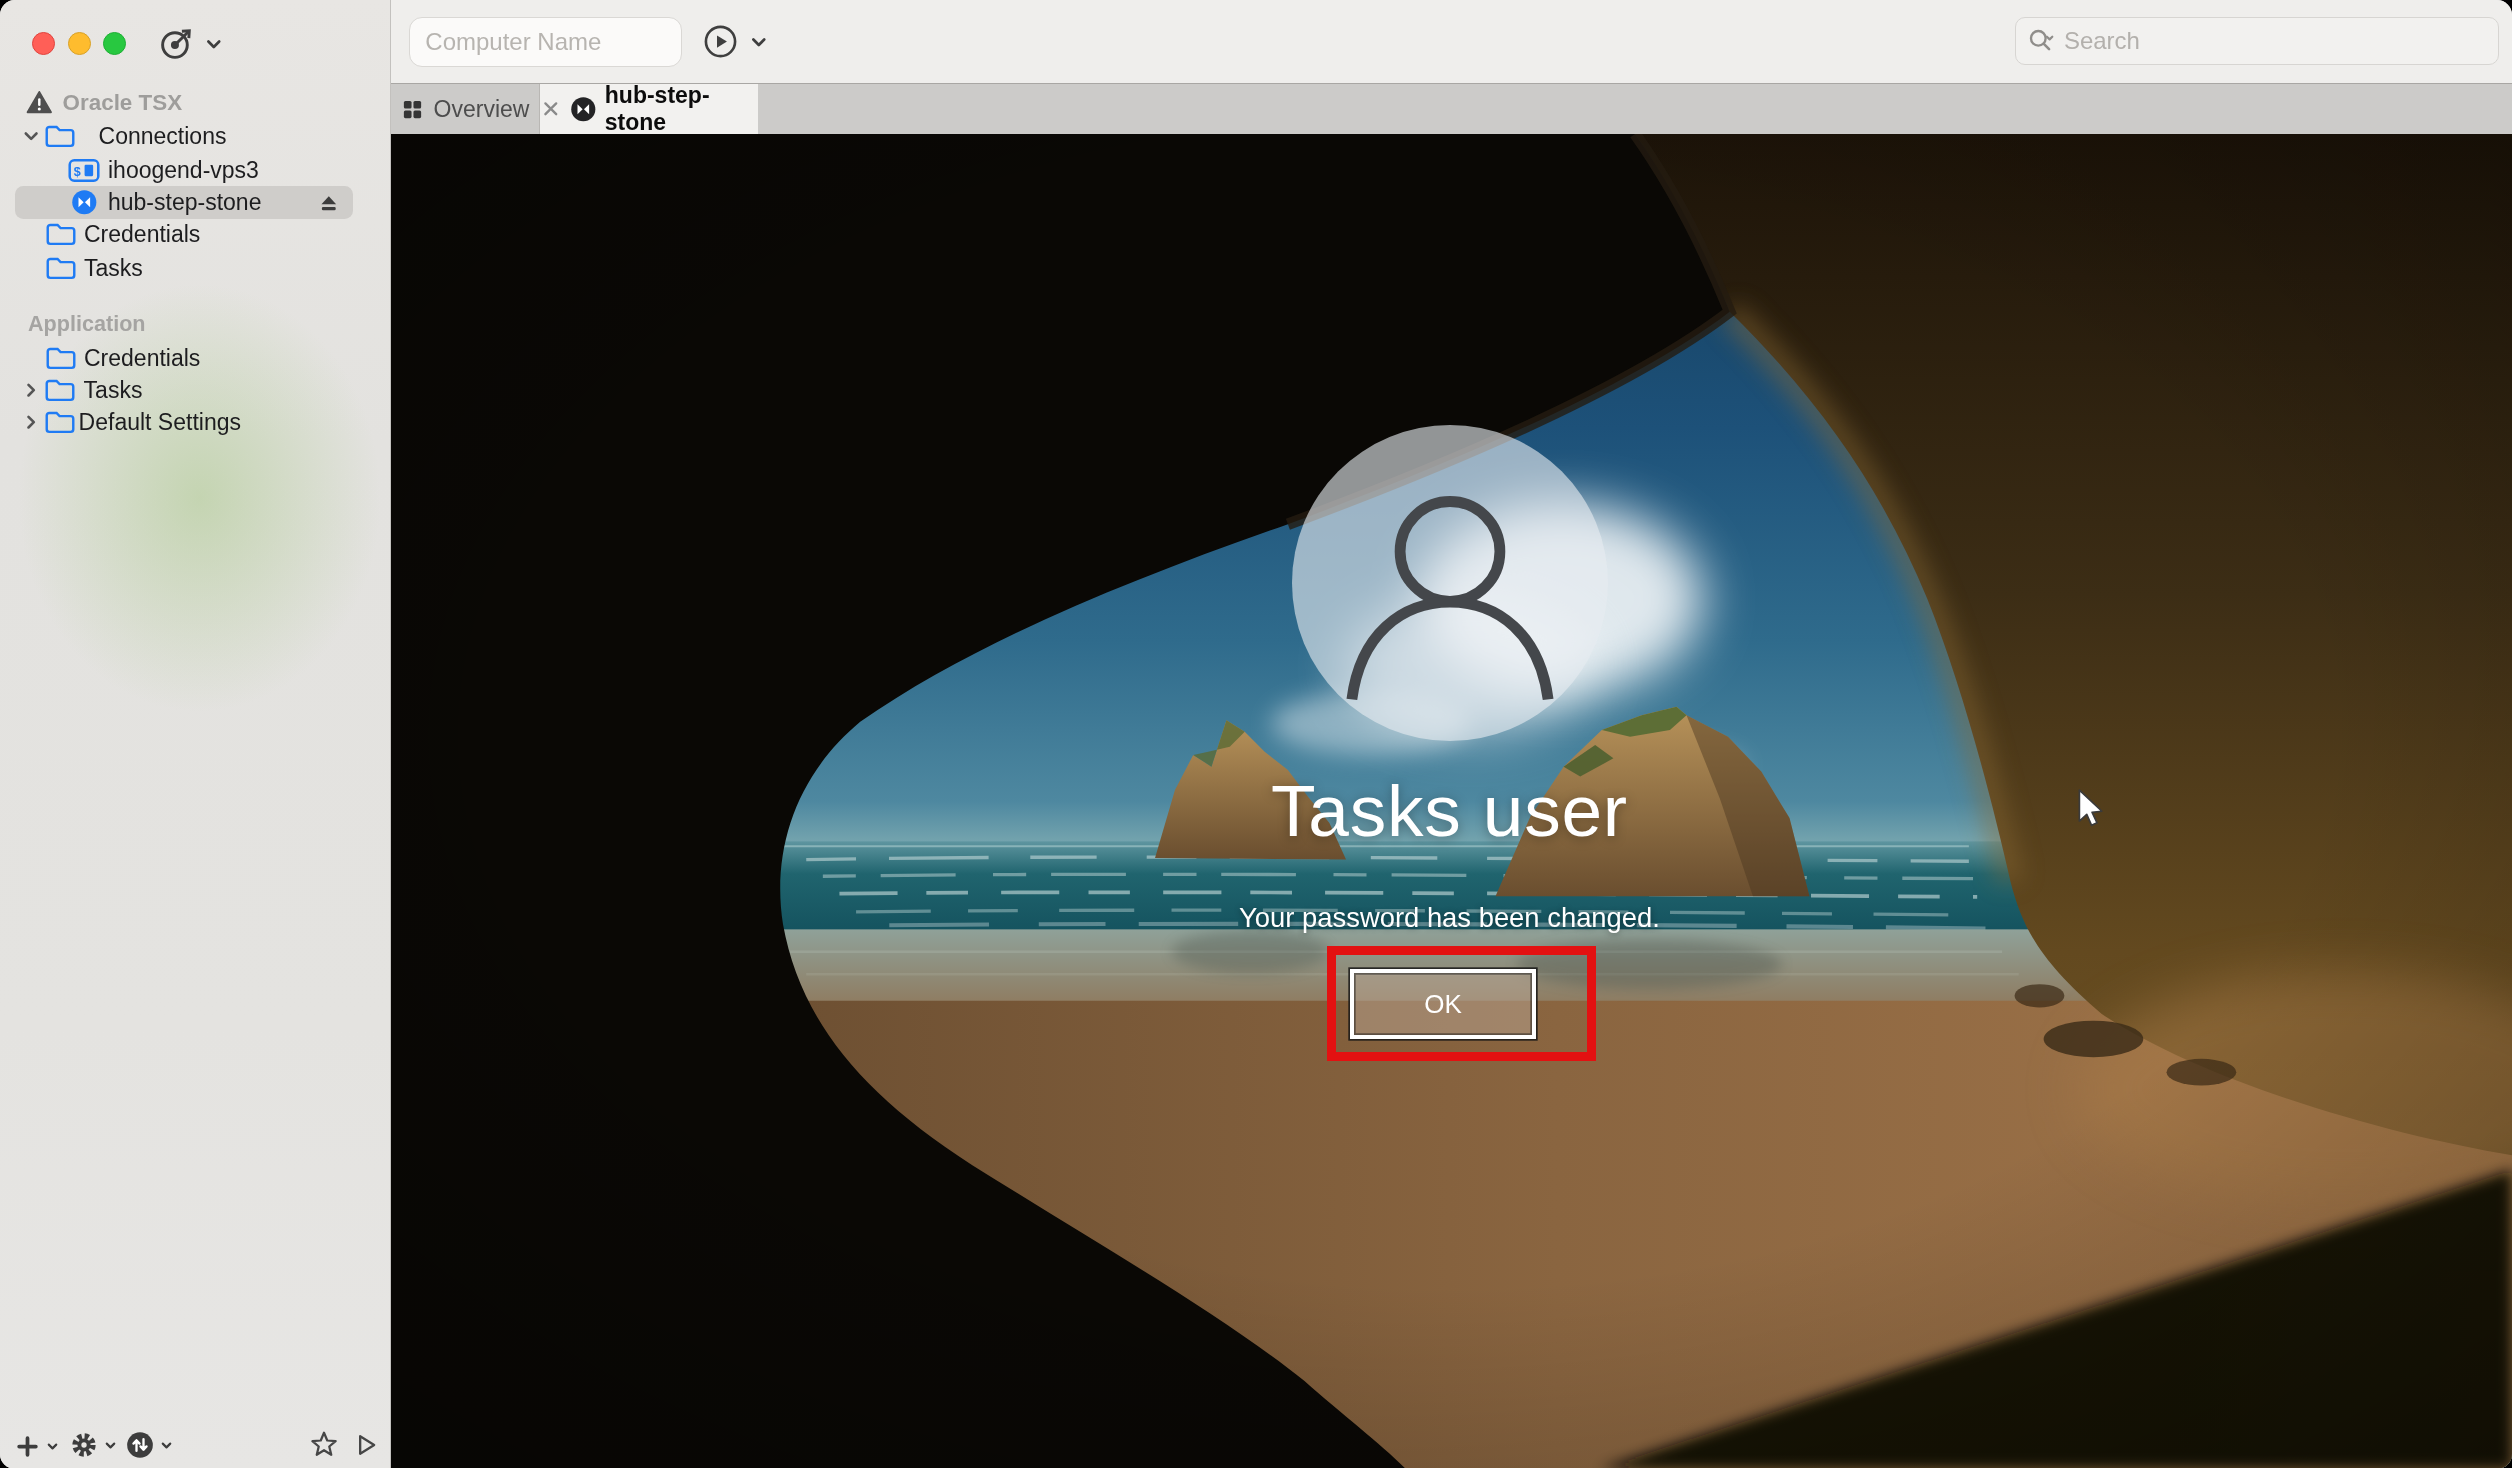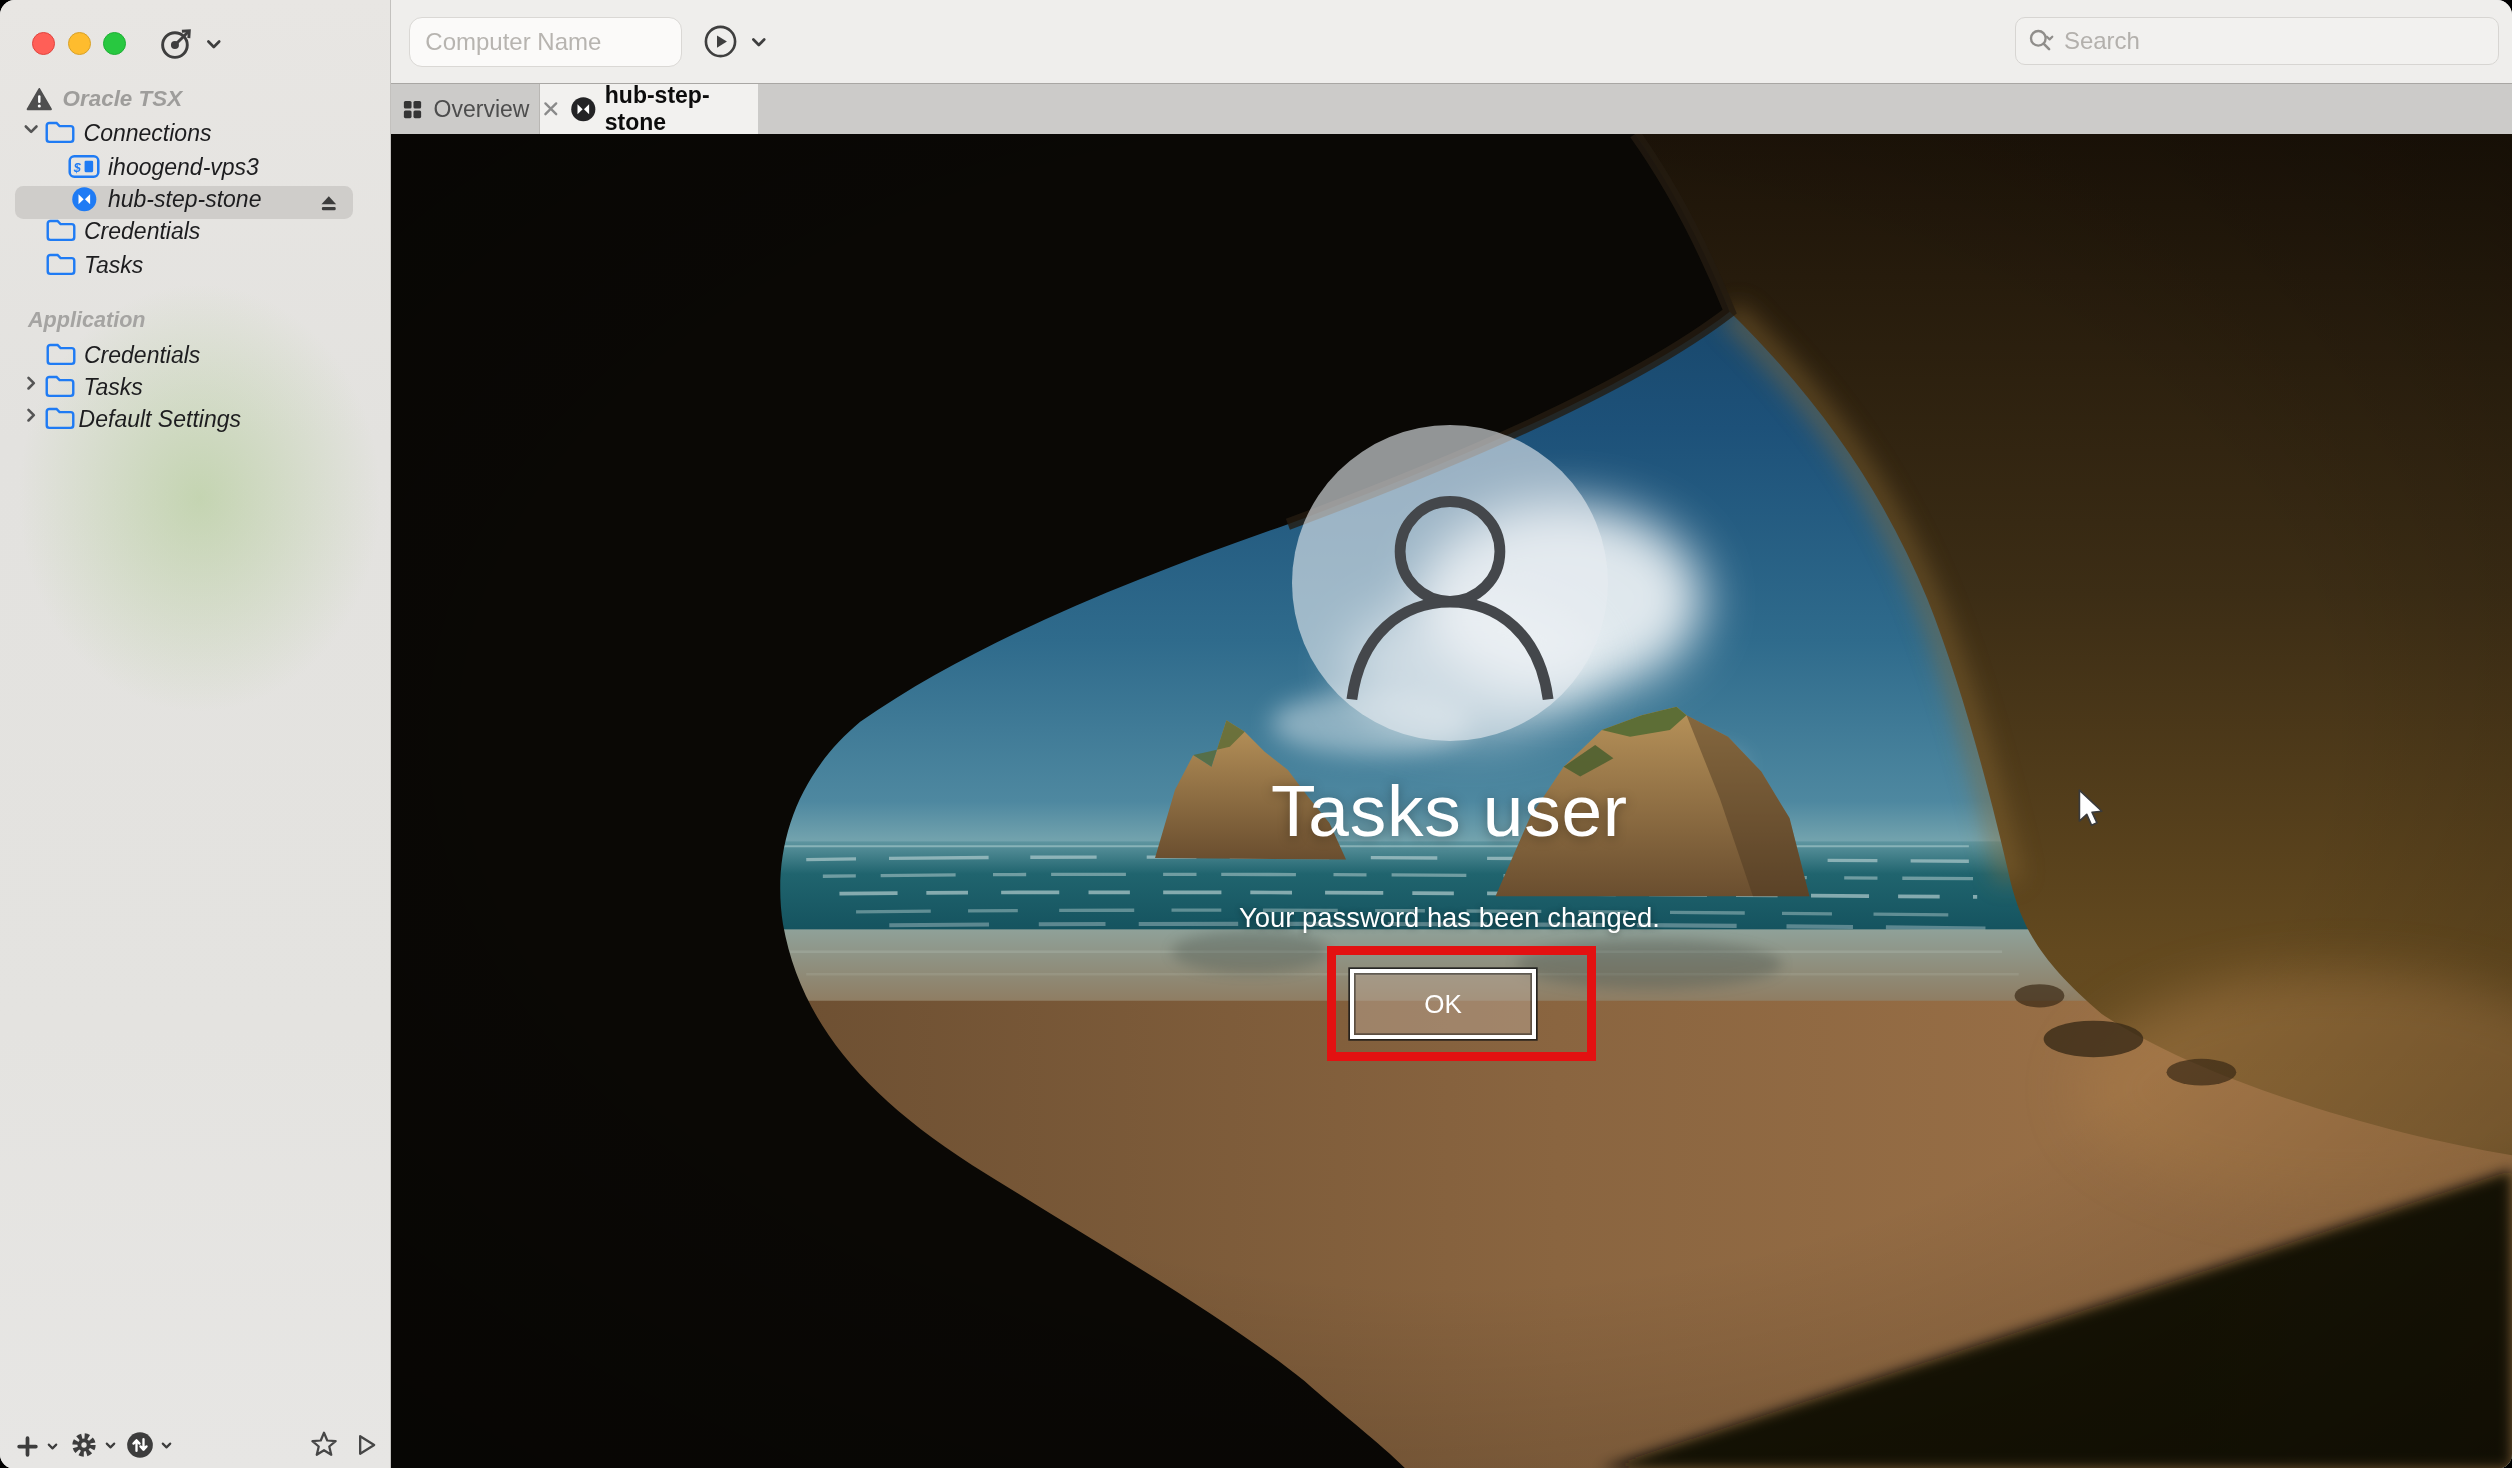--- a/index.html
+++ b/index.html
@@ -8,21 +8,21 @@
   
   .sidebar{position:relative;width:390px;flex:0 0 390px;background:linear-gradient(180deg,#e8e6e3 0%,#e3e2df 30%,#e4e3e0 70%,#e7e6e4 100%);border-right:0.8px solid #c3c1be;}
   .sidebar::before{content:"";position:absolute;left:-33px;top:224px;width:465px;height:548px;
     background:radial-gradient(closest-side,rgba(171,201,140,.55),rgba(171,201,140,0) 78%);pointer-events:none;}
   .traffic{position:absolute;top:32px;left:32px;display:flex;gap:12.5px;}
   .tl{width:21px;height:21px;border-radius:50%;}
   .tl.red{background:#ff5f57;border:0.8px solid #e0443e;}
   .tl.yellow{background:#febc2e;border:0.8px solid #d8a128;}
   .tl.green{background:#28c840;border:0.8px solid #1eaf34;}
   .connect-tool{position:absolute;top:25px;left:158px;display:flex;align-items:center;gap:8.3px;color:#3e3e3e;}
-  .srow{position:absolute;left:0;right:20px;height:33px;display:flex;align-items:flex-start;font-size:23px;color:#1d1d1f;font-style:italic;}
+  .srow{position:absolute;left:0;right:20px;height:33px;display:flex;align-items:center;font-size:23px;color:#1d1d1f;}
   .srow .pill{position:absolute;left:15px;right:16.6px;top:0;bottom:0;background:#cfcdca;border-radius:8.3px;z-index:0;}
   .srow>*{position:relative;z-index:1;}
   .doc-label{color:#9e9d9b;font-weight:bold;font-size:22.4px;}
   .sec-label{color:#a5a4a2;font-weight:bold;font-size:21.6px;}
   .ic-slot{width:21.6px;display:flex;justify-content:center;}
   .eject{position:absolute;right:30px;top:6.6px;}
   .sb-footer{position:absolute;left:0;right:0.8px;bottom:0;height:48px;}
   .fbtn{position:absolute;bottom:10px;display:flex;align-items:center;gap:5px;}
   
   .main{flex:1;display:flex;flex-direction:column;min-width:0;}
@@ -93,21 +93,21 @@
       <span class="ic-slot">
         <svg width="18.3" height="18.3" viewBox="0 0 24 24">
             <path d="M5,8.5 L12,15.5 L19,8.5" fill="none" stroke="#555" stroke-width="3.4" stroke-linecap="round" stroke-linejoin="round"></path>
           </svg>
       </span>
       <span class="ic-slot" style="width:37px">
         <svg width="30" height="25" viewBox="0 0 26 20">
             <path d="M1.5,4 a2.3,2.3 0 0 1 2.3,-2.3 h6.2 l2.6,2.8 h9.6 a2.3,2.3 0 0 1 2.3,2.3 v9 a2.3,2.3 0 0 1 -2.3,2.3 h-18.4 a2.3,2.3 0 0 1 -2.3,-2.3 Z" fill="none" stroke="#1f7bf4" stroke-width="2.1"></path>
           </svg>
       </span>
-      <span style="margin-left:5px;">Connections</span>
+      <span style="margin-left:20px;">Connections</span>
     </div>
 
     <div class="srow" style="top:154px;padding-left:65px;">
       <span class="ic-slot" style="width:38px">
         <svg width="32" height="25" viewBox="0 0 28 21" style="font-size:28px">
             <rect x="1.5" y="1.5" width="25" height="18" rx="4" fill="none" stroke="#1f7bf4" stroke-width="2.2"></rect>
             <text x="5" y="15" font-size="11" font-family="Liberation Sans" font-weight="bold" fill="#1f7bf4">$</text>
             <rect x="14.5" y="5.5" width="7.5" height="10" rx="1" fill="#1f7bf4"></rect>
           </svg>
       </span>

